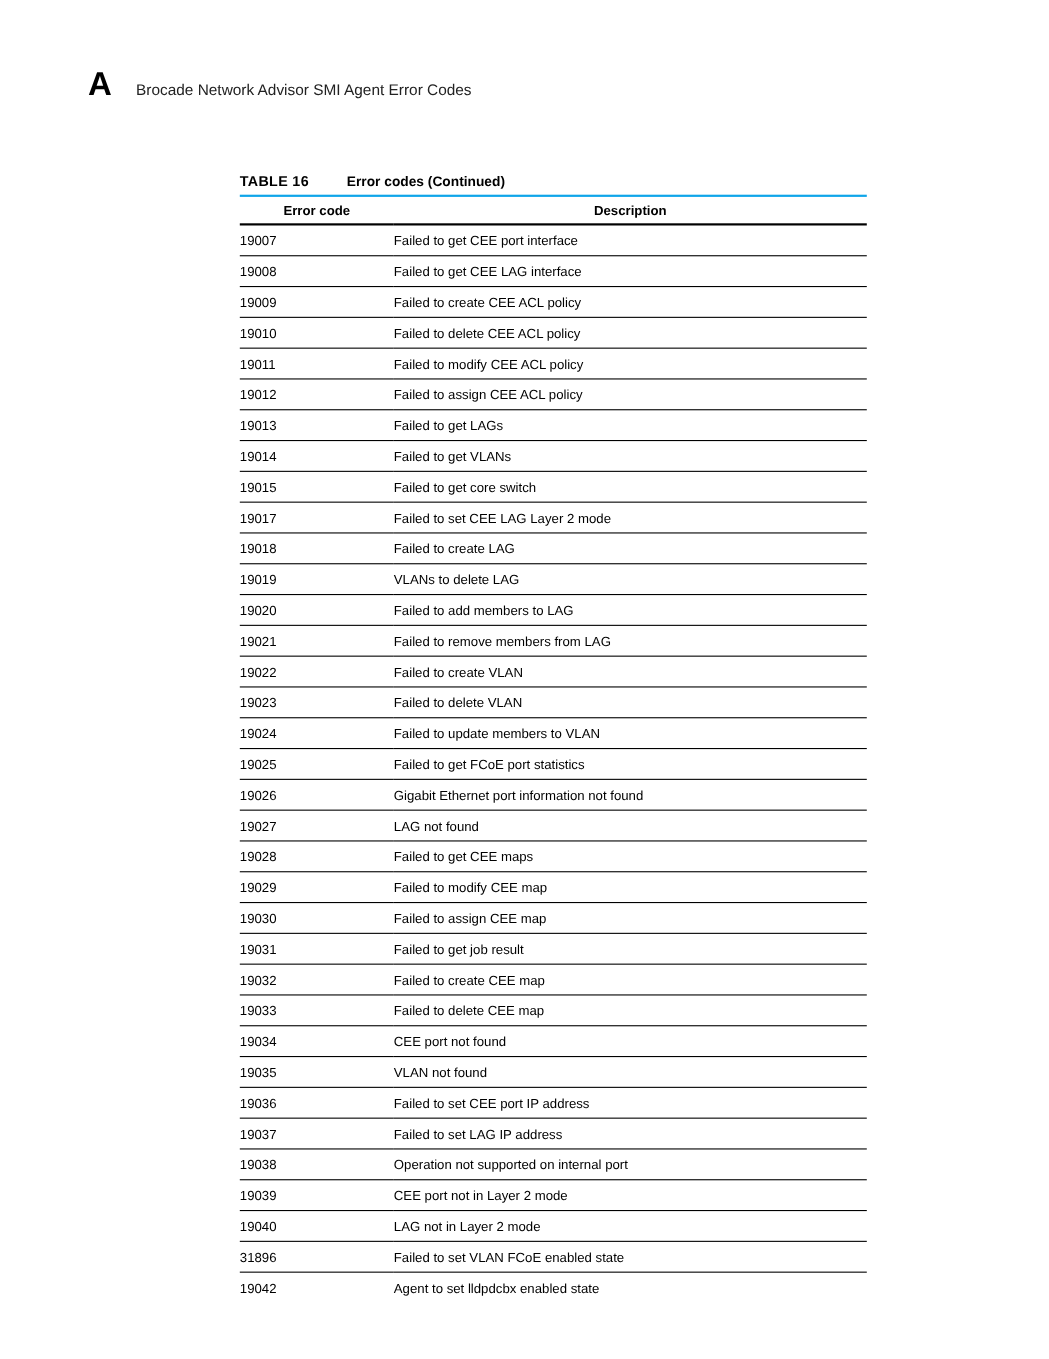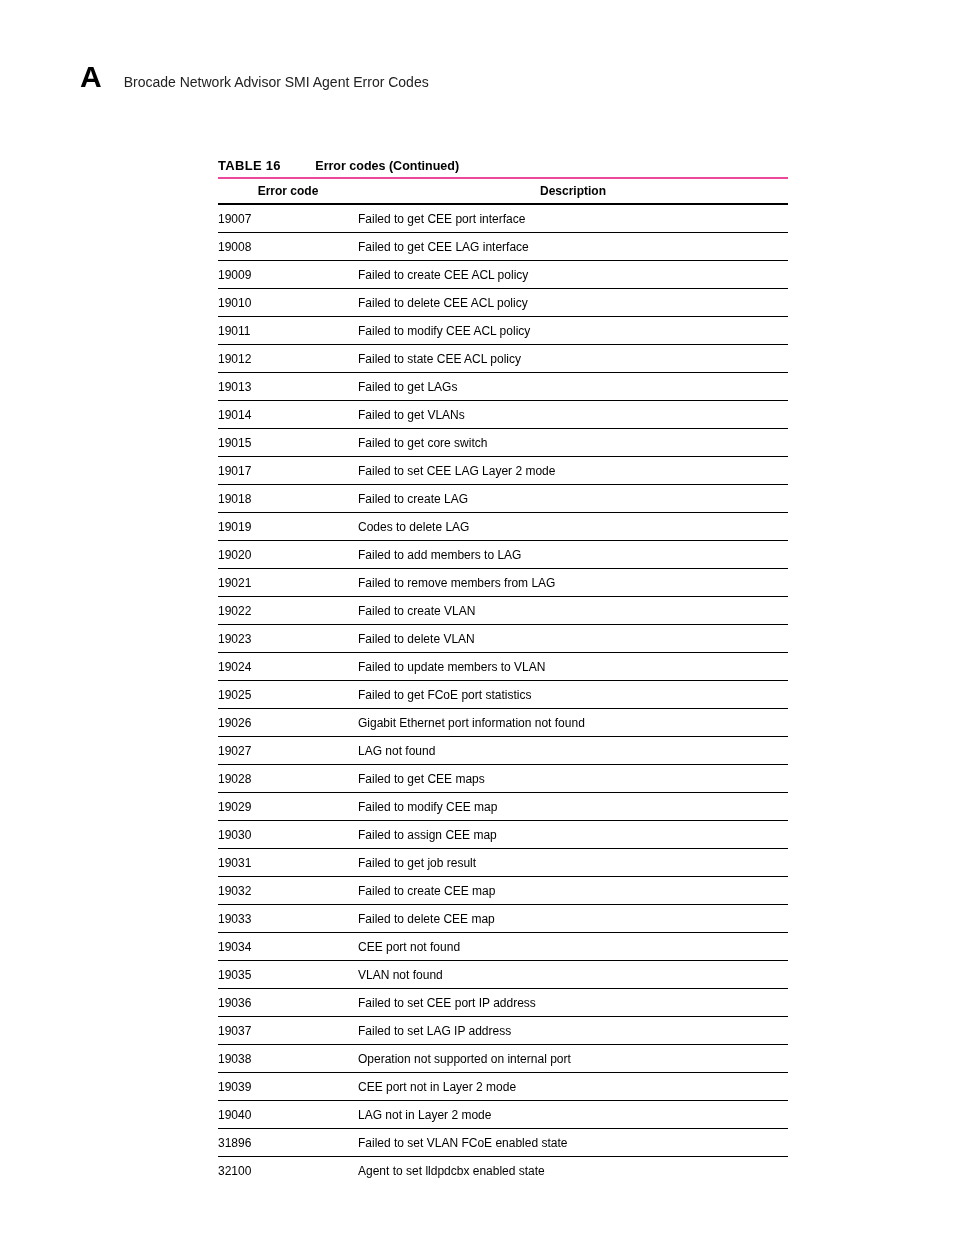--- a/index.html
+++ b/index.html
@@ -28,21 +28,21 @@
   }
   .page-header-title {
     font-size: 14px;
     color: #222;
   }
   .table-wrap {
     margin-left: 138px;
     width: 570px;
   }
   .table-caption {
-    border-bottom: 2px solid #ec4899;
+    border-bottom: 2px solid #0ea5e9;
     padding-bottom: 3px;
     margin-bottom: 0;
   }
   .caption-label {
     font-weight: bold;
     font-size: 13px;
     letter-spacing: 0.3px;
   }
   .caption-title {
     font-weight: bold;
@@ -111,21 +111,21 @@
           <tr>
             <td class="col-code">19010</td>
             <td>Failed to delete CEE ACL policy</td>
           </tr>
           <tr>
             <td class="col-code">19011</td>
             <td>Failed to modify CEE ACL policy</td>
           </tr>
           <tr>
             <td class="col-code">19012</td>
-            <td>Failed to state CEE ACL policy</td>
+            <td>Failed to assign CEE ACL policy</td>
           </tr>
           <tr>
             <td class="col-code">19013</td>
             <td>Failed to get LAGs</td>
           </tr>
           <tr>
             <td class="col-code">19014</td>
             <td>Failed to get VLANs</td>
           </tr>
           <tr>
@@ -135,21 +135,21 @@
           <tr>
             <td class="col-code">19017</td>
             <td>Failed to set CEE LAG Layer 2 mode</td>
           </tr>
           <tr>
             <td class="col-code">19018</td>
             <td>Failed to create LAG</td>
           </tr>
           <tr>
             <td class="col-code">19019</td>
-            <td>Codes to delete LAG</td>
+            <td>VLANs to delete LAG</td>
           </tr>
           <tr>
             <td class="col-code">19020</td>
             <td>Failed to add members to LAG</td>
           </tr>
           <tr>
             <td class="col-code">19021</td>
             <td>Failed to remove members from LAG</td>
           </tr>
           <tr>
@@ -226,20 +226,20 @@
           </tr>
           <tr>
             <td class="col-code">19040</td>
             <td>LAG not in Layer 2 mode</td>
           </tr>
           <tr>
             <td class="col-code">31896</td>
             <td>Failed to set VLAN FCoE enabled state</td>
           </tr>
           <tr>
-            <td class="col-code">32100</td>
+            <td class="col-code">19042</td>
             <td>Agent to set lldpdcbx enabled state</td>
           </tr>
         </tbody>
     </table>
   </div>
 
 </div>
 
 </body></html>

